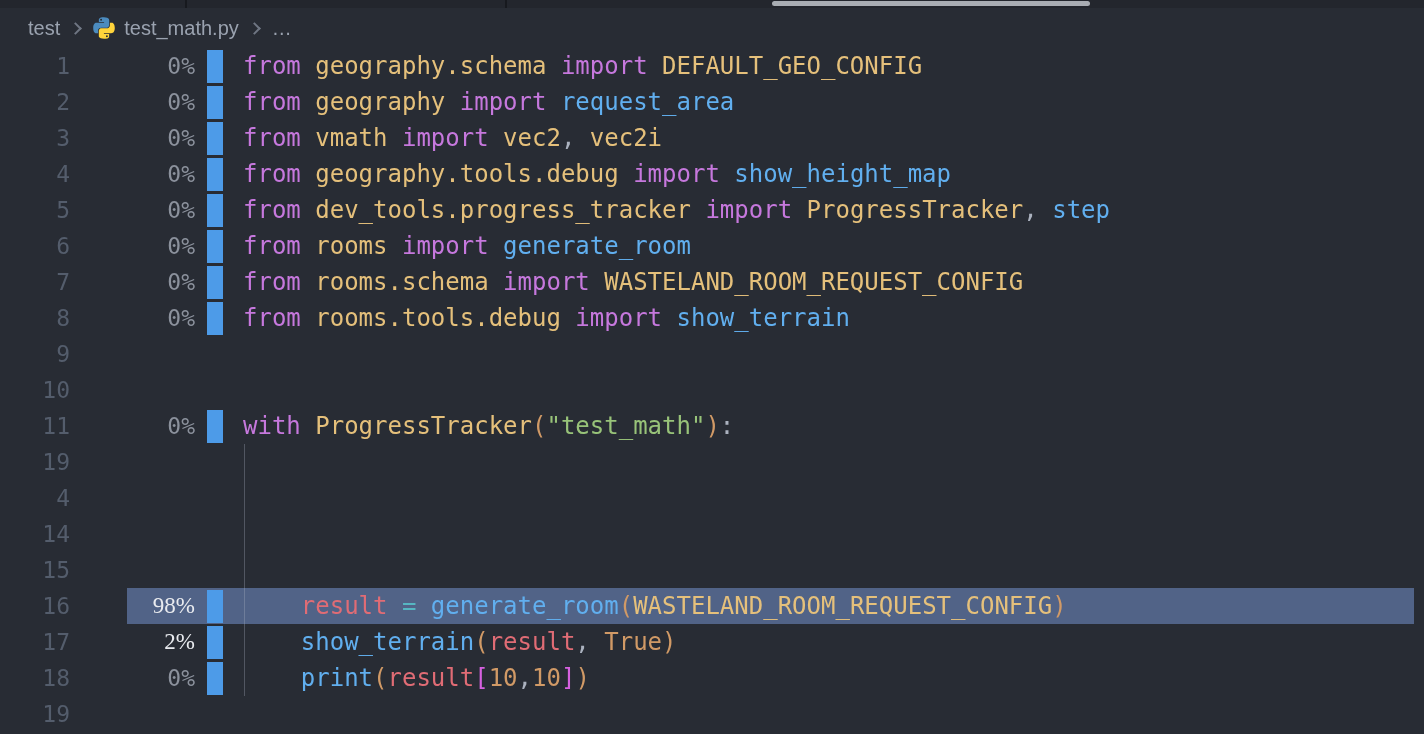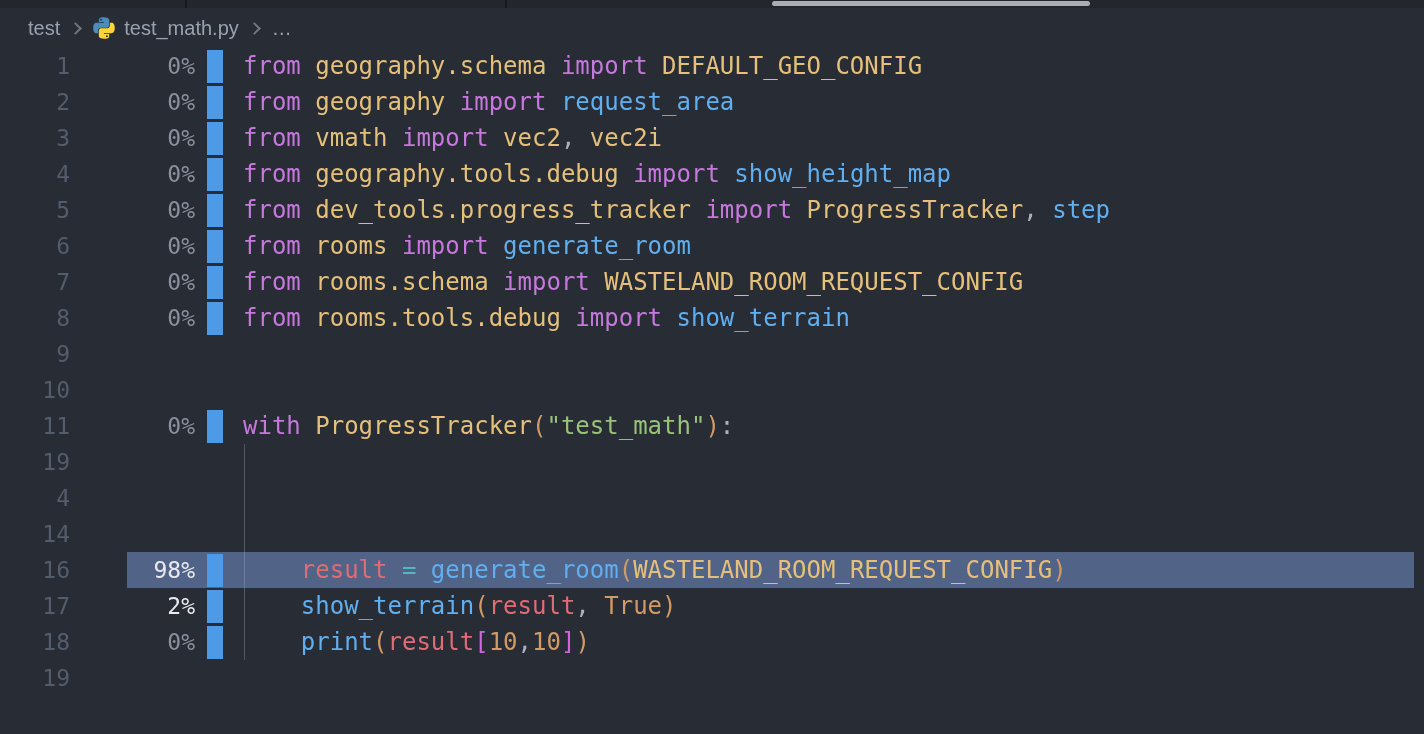--- a/index.html
+++ b/index.html
@@ -24,21 +24,21 @@
     transform:rotate(-45deg); margin:0 13px 0 11px; flex:none; }
   .py-icon { width:22px; height:22px; margin-right:9px; flex:none; }
   
   .editor { position:relative; }
   .line { position:relative; height:36px; display:flex; align-items:center;
     font-size:24px; white-space:pre; }
   .num { width:70px; text-align:right; color:#545d6c; font-size:23px; flex:none;
     position:relative; z-index:2; }
   .pct { width:125px; text-align:right; color:#8b919c; font-size:23px; flex:none;
     position:relative; z-index:2; }
-  .pct.bright { color:#e9ebef; }
+  .pct.bright { color:#e9ebef;font-family:Liberation Serif, serif; }
   .markerwrap { width:48px; flex:none; display:flex; align-items:center;
     position:relative; z-index:2; height:100%; }
   .marker { width:16px; height:33px; margin-left:12px; background:#4d9be8; }
   .code { flex:1; position:relative; z-index:2; }
   .hl { position:absolute; left:127px; right:10px; top:0; bottom:0;
     background:#516387; z-index:0; }
   .guide { position:absolute; left:244px; top:0; bottom:0; width:1px;
     background:rgba(170,180,196,0.32); z-index:1; }
   .tok-com { font-style:italic; }
 </style>
@@ -71,17 +71,18 @@
     <div class="line"><div class="num">5</div><div class="pct">0%</div><div class="markerwrap"><div class="marker"></div></div><div class="code"><span class="tok-kw" style="color: rgb(198, 120, 221);">from </span><span class="tok-mod" style="color: rgb(229, 192, 123);">dev_tools.progress_tracker</span><span class="tok-kw" style="color: rgb(198, 120, 221);"> import </span><span class="tok-mod" style="color: rgb(229, 192, 123);">ProgressTracker</span><span class="tok-punc" style="color: rgb(171, 178, 191);">, </span><span class="tok-fn" style="color: rgb(97, 175, 239);">step</span></div></div>
     <div class="line"><div class="num">6</div><div class="pct">0%</div><div class="markerwrap"><div class="marker"></div></div><div class="code"><span class="tok-kw" style="color: rgb(198, 120, 221);">from </span><span class="tok-mod" style="color: rgb(229, 192, 123);">rooms</span><span class="tok-kw" style="color: rgb(198, 120, 221);"> import </span><span class="tok-fn" style="color: rgb(97, 175, 239);">generate_room</span></div></div>
     <div class="line"><div class="num">7</div><div class="pct">0%</div><div class="markerwrap"><div class="marker"></div></div><div class="code"><span class="tok-kw" style="color: rgb(198, 120, 221);">from </span><span class="tok-mod" style="color: rgb(229, 192, 123);">rooms.schema</span><span class="tok-kw" style="color: rgb(198, 120, 221);"> import </span><span class="tok-mod" style="color: rgb(229, 192, 123);">WASTELAND_ROOM_REQUEST_CONFIG</span></div></div>
     <div class="line"><div class="num">8</div><div class="pct">0%</div><div class="markerwrap"><div class="marker"></div></div><div class="code"><span class="tok-kw" style="color: rgb(198, 120, 221);">from </span><span class="tok-mod" style="color: rgb(229, 192, 123);">rooms.tools.debug</span><span class="tok-kw" style="color: rgb(198, 120, 221);"> import </span><span class="tok-fn" style="color: rgb(97, 175, 239);">show_terrain</span></div></div>
     <div class="line"><div class="num">9</div><div class="pct"></div><div class="markerwrap"></div><div class="code"></div></div>
     <div class="line"><div class="num">10</div><div class="pct"></div><div class="markerwrap"></div><div class="code"></div></div>
     <div class="line"><div class="num">11</div><div class="pct">0%</div><div class="markerwrap"><div class="marker"></div></div><div class="code"><span class="tok-kw" style="color: rgb(198, 120, 221);">with </span><span class="tok-mod" style="color: rgb(229, 192, 123);">ProgressTracker</span><span class="tok-brk" style="color: rgb(209, 154, 102);">(</span><span class="tok-str" style="color: rgb(152, 195, 121);">"test_math"</span><span class="tok-brk" style="color: rgb(209, 154, 102);">)</span><span class="tok-punc" style="color: rgb(171, 178, 191);">:</span></div></div>
     <div class="line"><div class="guide"></div><div class="num">19</div><div class="pct"></div><div class="markerwrap"></div></div>
     <div class="line"><div class="guide"></div><div class="num">4</div><div class="pct"></div><div class="markerwrap"></div></div>
     <div class="line"><div class="guide"></div><div class="num">14</div><div class="pct"></div><div class="markerwrap"></div></div>
+    <div class="line"><div class="guide"></div><div class="num">15</div><div class="pct"></div><div class="markerwrap"></div><div class="code"></div></div>
     <div class="line"><div class="hl"></div><div class="guide"></div><div class="num">16</div><div class="pct bright">98%</div><div class="markerwrap"><div class="marker"></div></div><div class="code">    <span class="tok-var" style="color: rgb(224, 108, 117);">result</span><span class="tok-op" style="color: rgb(86, 182, 194);"> = </span><span class="tok-fn" style="color: rgb(97, 175, 239);">generate_room</span><span class="tok-brk" style="color: rgb(209, 154, 102);">(</span><span class="tok-mod" style="color: rgb(229, 192, 123);">WASTELAND_ROOM_REQUEST_CONFIG</span><span class="tok-brk" style="color: rgb(209, 154, 102);">)</span></div></div>
     <div class="line"><div class="guide"></div><div class="num">17</div><div class="pct bright">2%</div><div class="markerwrap"><div class="marker"></div></div><div class="code">    <span class="tok-fn" style="color: rgb(97, 175, 239);">show_terrain</span><span class="tok-brk" style="color: rgb(209, 154, 102);">(</span><span class="tok-var" style="color: rgb(224, 108, 117);">result</span><span class="tok-punc" style="color: rgb(171, 178, 191);">, </span><span class="tok-num" style="color: rgb(209, 154, 102);">True</span><span class="tok-brk" style="color: rgb(209, 154, 102);">)</span></div></div>
     <div class="line"><div class="guide"></div><div class="num">18</div><div class="pct">0%</div><div class="markerwrap"><div class="marker"></div></div><div class="code">    <span class="tok-fn" style="color: rgb(97, 175, 239);">print</span><span class="tok-brk" style="color: rgb(209, 154, 102);">(</span><span class="tok-var" style="color: rgb(224, 108, 117);">result</span><span class="tok-sqb" style="color: rgb(214, 97, 224);">[</span><span class="tok-num" style="color: rgb(209, 154, 102);">10</span><span class="tok-punc" style="color: rgb(171, 178, 191);">,</span><span class="tok-num" style="color: rgb(209, 154, 102);">10</span><span class="tok-sqb" style="color: rgb(214, 97, 224);">]</span><span class="tok-brk" style="color: rgb(209, 154, 102);">)</span></div></div>
     <div class="line"><div class="num">19</div><div class="pct"></div><div class="markerwrap"></div><div class="code"></div></div>
   </div>
 
 </body></html>

